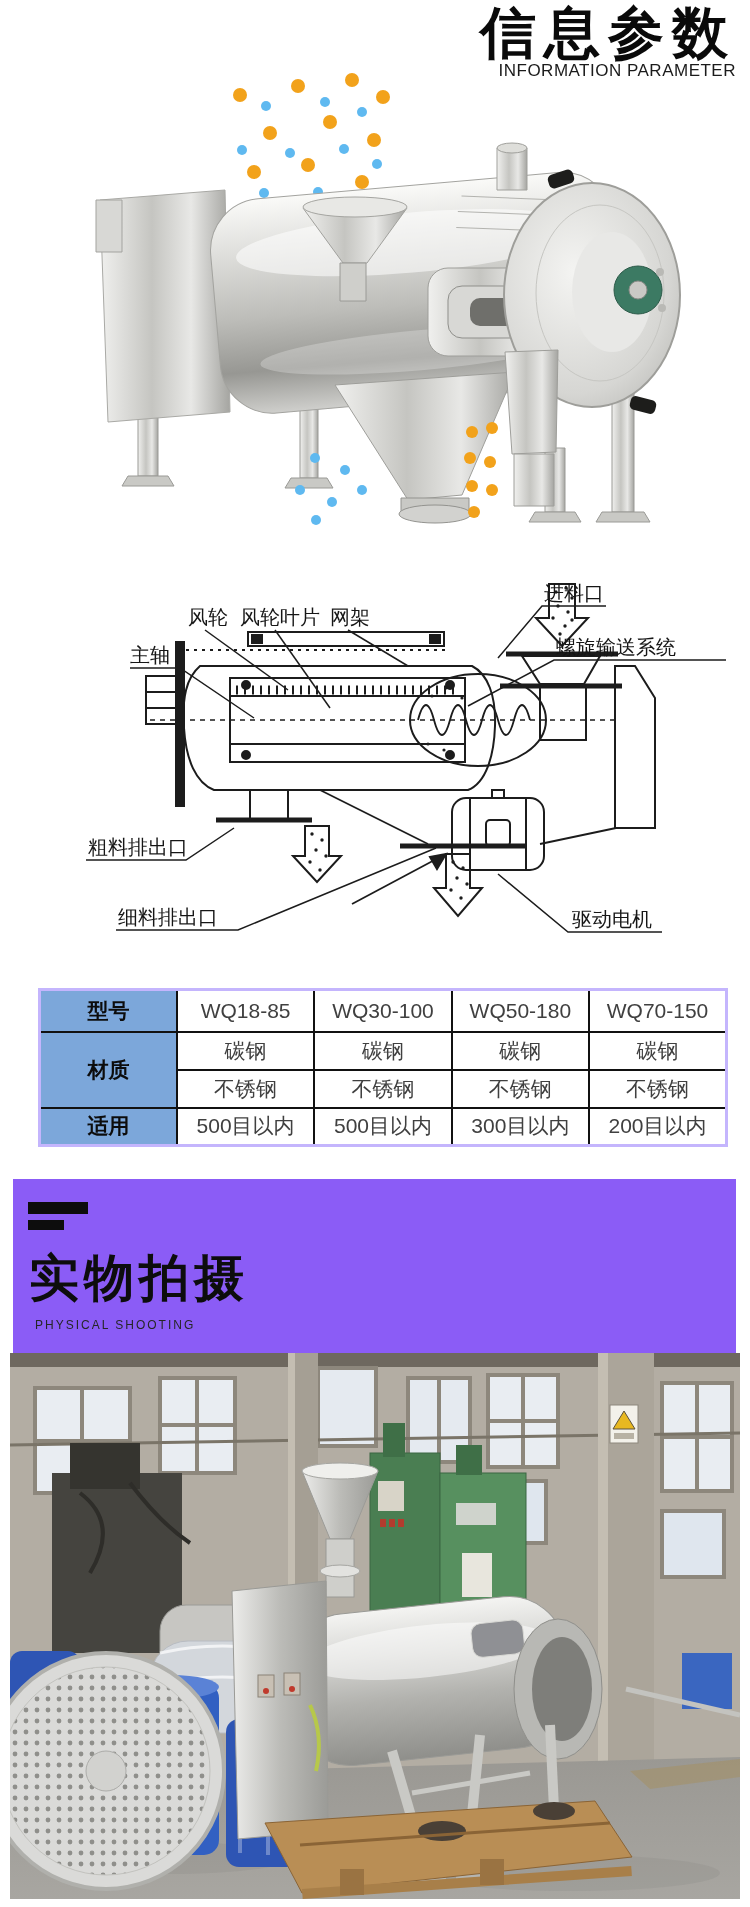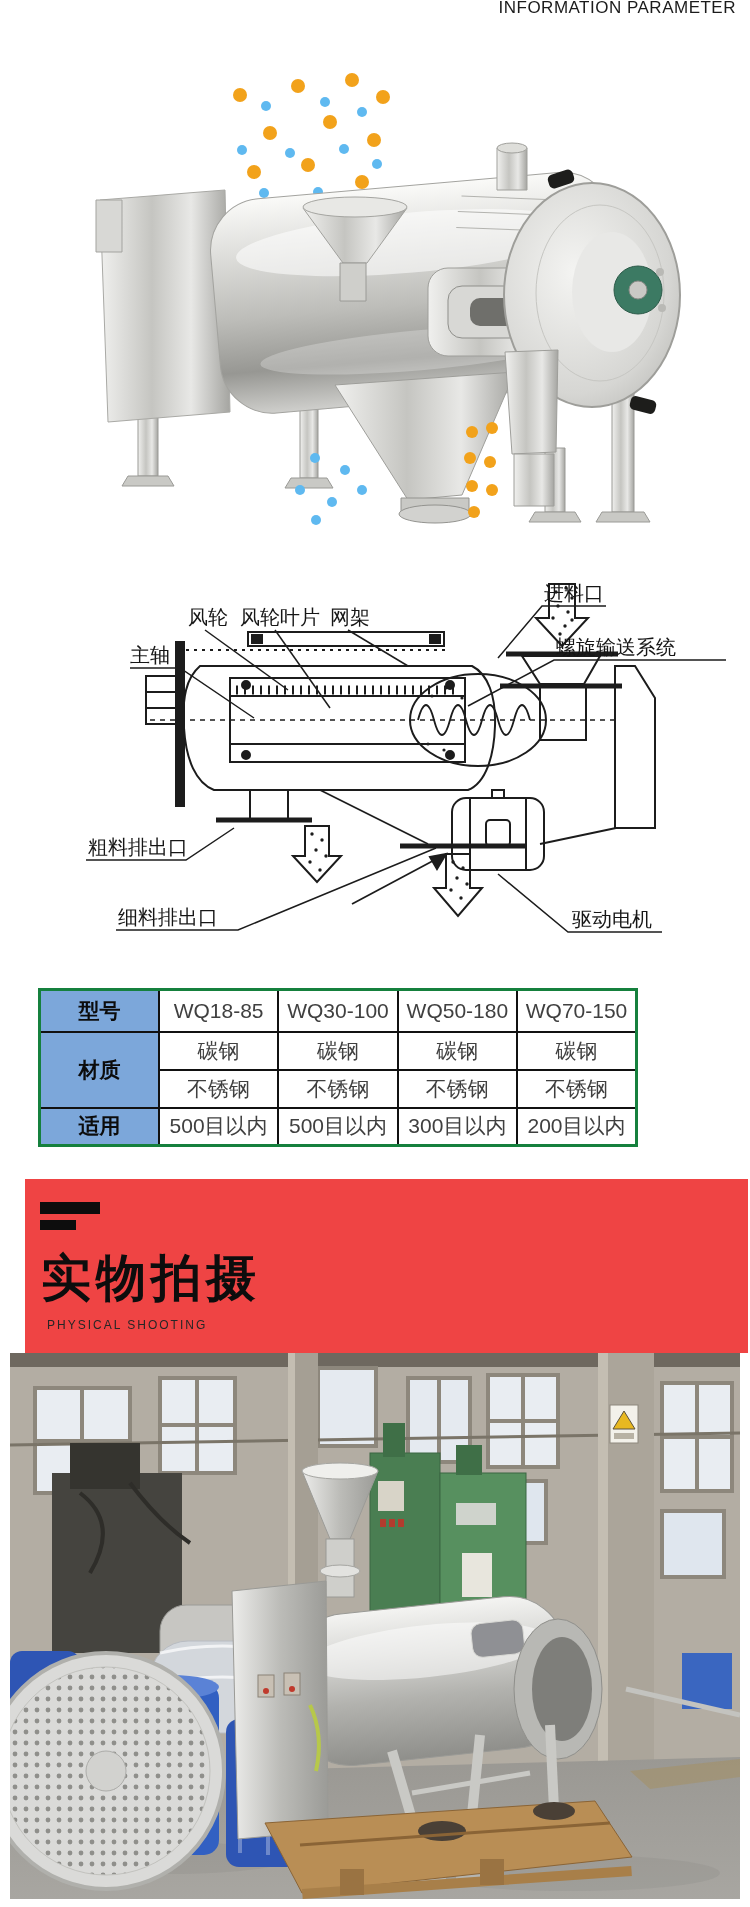--- a/index.html
+++ b/index.html
@@ -7,41 +7,42 @@
     position:relative;width:750px;height:1907px;margin:0 auto;background:#ffffff;
     font-family:"Liberation Sans","DejaVu Sans",sans-serif;overflow:hidden;
   }
   
   .hdr{position:absolute;top:0;left:0;right:0;height:92px;text-align:right;padding-right:14px;box-sizing:border-box;}
   .hdr-title{font-size:56px;font-weight:900;color:#0a0a0a;letter-spacing:8px;line-height:1.05;margin-top:4px;}
   .hdr-sub{font-size:17px;font-weight:500;color:#1b1b1b;letter-spacing:.5px;margin-top:-2px;}
   
   .fig{position:absolute;}
   
-  .spec{position:absolute;top:988px;left:38px;width:600px;border-collapse:collapse;table-layout:fixed;
-        border:3px solid #15803d;font-size:21px;}
+  .spec{position:absolute;top:988px;left:38px;width:690px;border-collapse:collapse;table-layout:fixed;
+        border:3px solid #c4b5fd;font-size:21px;}
   .spec th,.spec td{border:2px solid #111;text-align:center;padding:0;}
   .spec th{background:#7CA7DA;color:#0c0c0c;font-weight:bold;}
   .spec td{background:#ffffff;color:#404040;font-weight:normal;}
   .r1{height:42px;} .r2{height:38px;font-family:Liberation Mono, monospace;} .r3{height:38px;} .r4{height:38px;}
   
-  .band{position:absolute;top:1179px;left:13px;width:723px;height:174px;background:#ef4444;margin-left:12px;}
+  .band{position:absolute;top:1179px;left:13px;width:723px;height:174px;background:#8b5cf6;}
   .band .dash1{position:absolute;left:15px;top:23px;width:60px;height:12px;background:#0d0d0d;}
   .band .dash2{position:absolute;left:15px;top:41px;width:36px;height:10px;background:#0d0d0d;}
   .band-title{position:absolute;left:16px;top:66px;font-size:50px;font-weight:900;color:#0d0d0d;letter-spacing:5px;}
   .band-sub{position:absolute;left:22px;top:139px;font-size:12px;font-weight:500;color:#262626;letter-spacing:2px;}
   svg{display:block;}
   svg text{font-family:"Liberation Sans","DejaVu Sans",sans-serif;}
 </style>
 </head>
 <body>
 
 <div class="page">
 
   <div class="hdr">
+    <div class="hdr-title">信息参数</div>
     <div class="hdr-sub">INFORMATION PARAMETER</div>
   </div>
 
   <svg class="fig" style="top:50px;left:0;" width="750" height="480" viewBox="0 0 750 480">
     <defs>
       <linearGradient id="pSteelH" x1="0" y1="0" x2="0" y2="1">
         <stop offset="0" stop-color="#fafaf8"></stop>
           <stop offset=".25" stop-color="#dededb"></stop>
         <stop offset=".55" stop-color="#bdbdb9"></stop>
           <stop offset=".8" stop-color="#979793"></stop>

